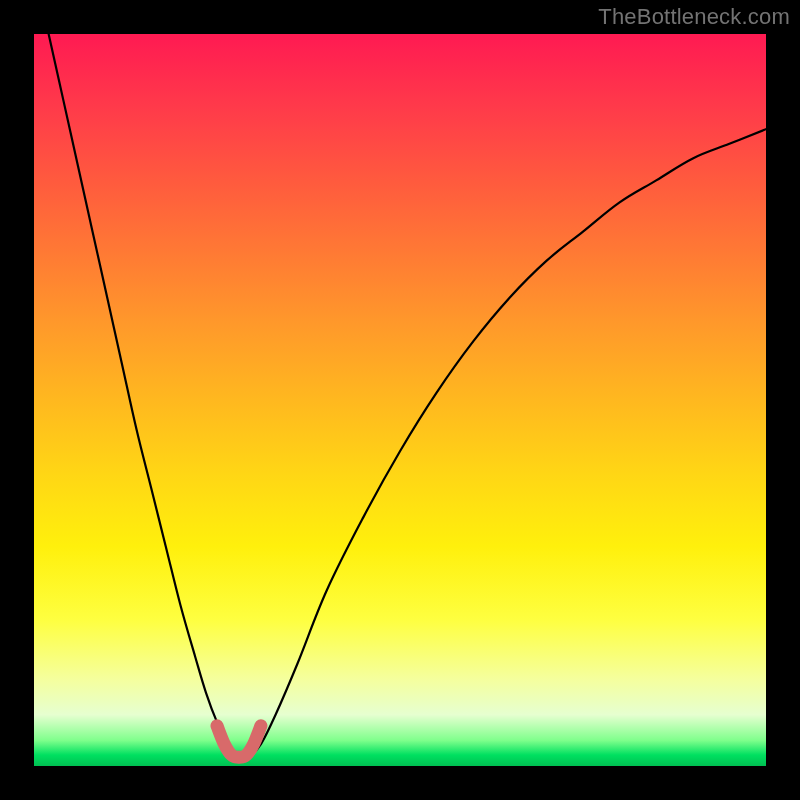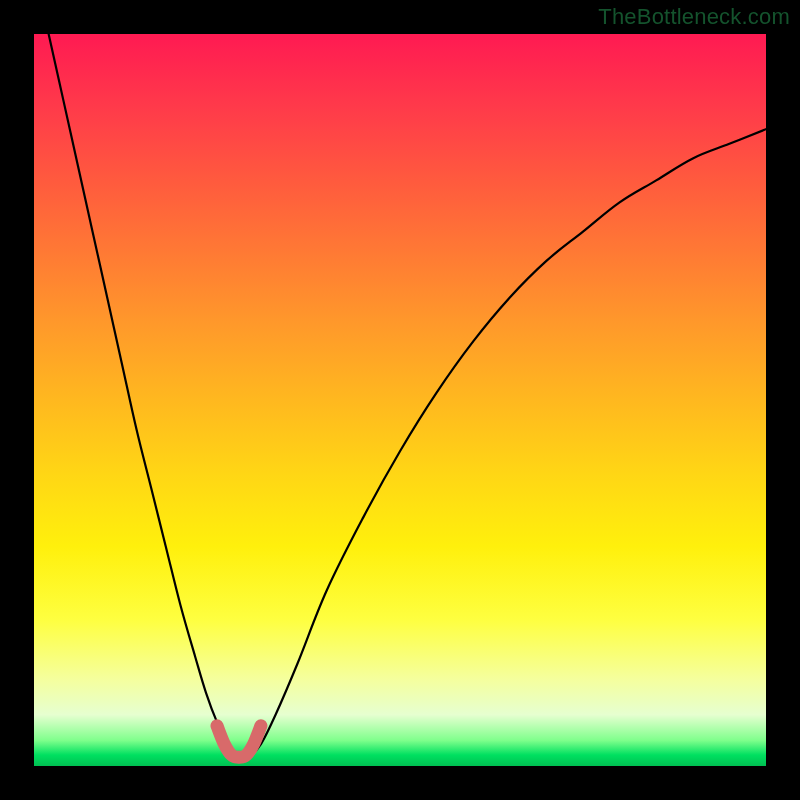--- a/index.html
+++ b/index.html
@@ -52,21 +52,21 @@
   svg.curve {
     position: absolute;
     inset: 0;
     width: 100%;
     height: 100%;
   }
   .watermark {
     position: absolute;
     top: 4px;
     right: 10px;
-    color: #14532d;
+    color: #737373;
     font-size: 22px;
     letter-spacing: 0.2px;
     font-weight: 400;
   }
 </style>
 </head>
 <body>
 
 <div class="frame">
   <div class="plot-area">

